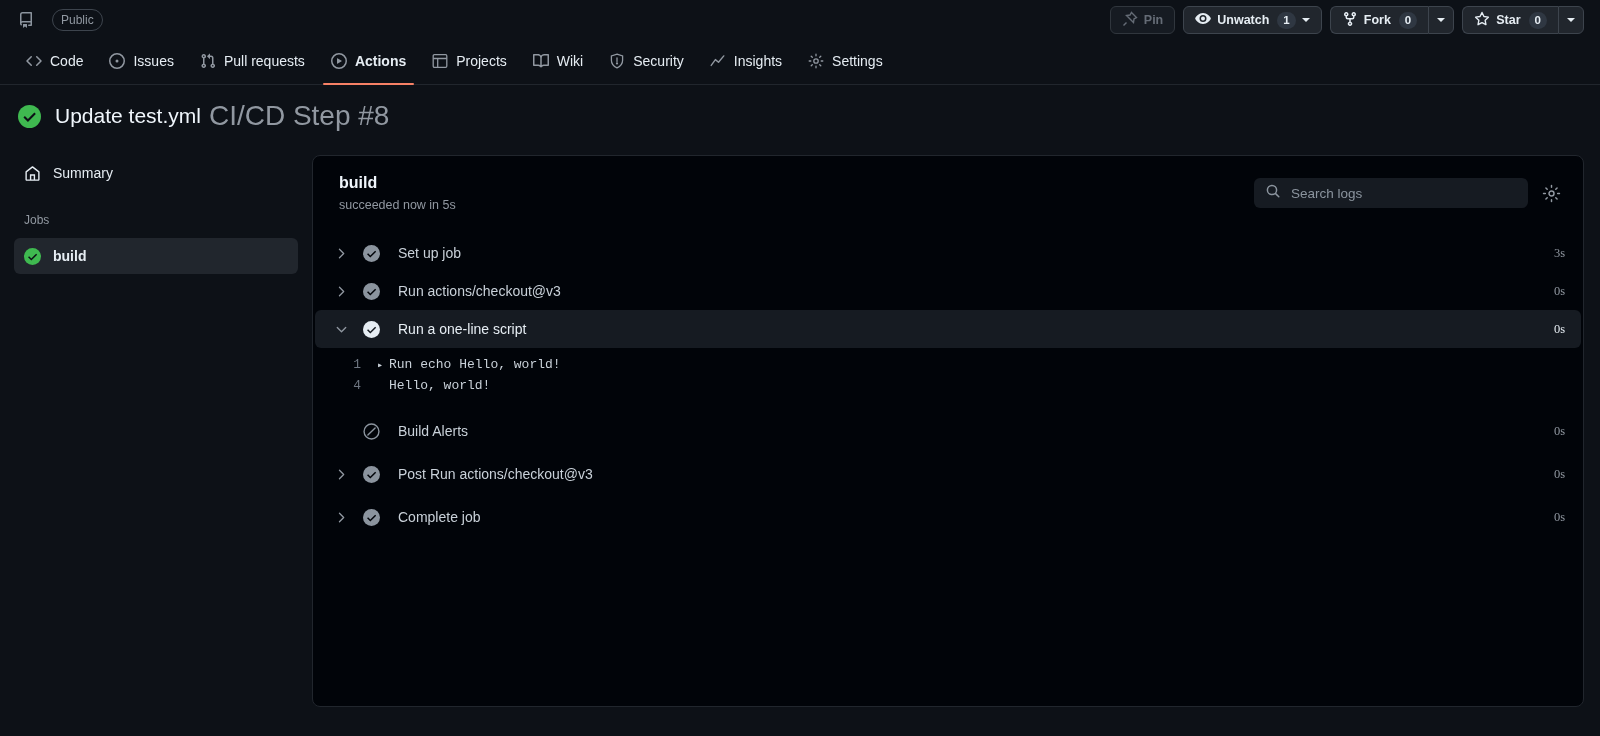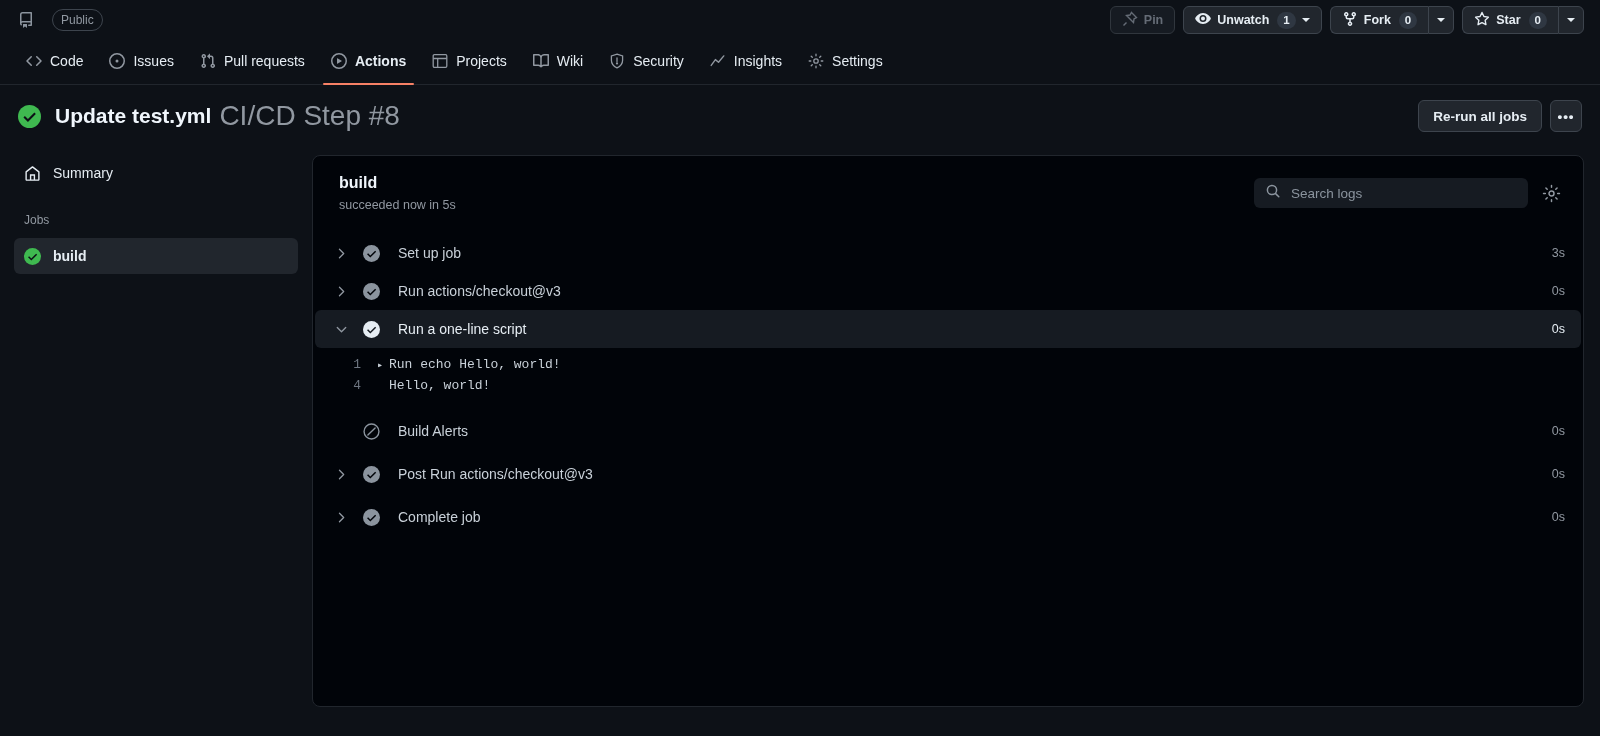--- a/index.html
+++ b/index.html
@@ -62,21 +62,21 @@
   .tab .ic { color:#9198a1; display:flex; }
   .tab.active { font-weight:600; }
   .tab.active::after {
     content:""; position:absolute; left:0; right:0; bottom:-1px;
     height:2px; background:#f78166; border-radius:6px;
   }
 
   
   .run-head { display:flex; align-items:center; height:62px; padding:0 18px; }
   .run-check { margin-right:14px; display:flex; }
-  .run-title { font-size:21px; font-weight:700; color:#f0f6fc; }
+  .run-title { font-size:21px; font-weight:400; color:#f0f6fc; }
   .run-sub { font-size:28px; font-weight:400; color:#9198a1; margin-left:8px; }
   .run-actions { margin-left:auto; display:flex; align-items:center; gap:8px; }
   .btn-lg { height:32px; padding:0 14px; font-size:13.5px; }
   .btn-icon { width:32px; height:32px; padding:0; justify-content:center; letter-spacing:1px; }
 
   
   .body { display:flex; padding: 0 16px 0 0; height: 560px; }
   .sidebar { width: 312px; padding: 8px 14px 0 14px; flex:none; }
   .side-item {
     display:flex; align-items:center; gap:12px;
@@ -115,21 +115,21 @@
   .step-row {
     display:flex; align-items:center;
     height:38px; padding:0 16px 0 18px; margin: 0 2px;
     border-radius:6px; color:#c9d1d9; font-size:14px;
   }
   .step-row.open { background:#161b22; color:#e6edf3; }
   .chev { width:16px; display:flex; justify-content:center; color:#9198a1; flex:none; margin-right:14px; }
   .step-ic { display:flex; margin-right:18px; flex:none; }
   .step-dur {
     margin-left:auto; color:#9198a1; font-size:12.5px;
-    font-family:Liberation Sans, sans-serif;
+    font-family:Liberation Serif, serif;
   }
   .step-row.open .step-dur { color:#e6edf3; }
 
   .log-lines { padding: 6px 0 10px 0; font-family:"Liberation Mono", monospace; font-size:13px; }
   .log-line { display:flex; align-items:center; height:21px; }
   .log-no { width:64px; text-align:right; color:#6e7681; padding-right:16px; flex:none; }
   .log-tri { width:12px; color:#c9d1d9; flex:none; font-size:10px; }
   .log-txt { color:#c9d1d9; white-space:pre; }
 </style>
 </head>
@@ -281,24 +281,20 @@
 
   <div class="run-head">
     <span class="run-check">
       <svg width="23" height="23" viewBox="0 0 16 16">
           <circle cx="8" cy="8" r="8" fill="#3fb950"></circle>
           <path d="M11.4 5.3 6.9 9.8 4.8 7.7l-1 1 3.1 3.1 5.5-5.5z" fill="#0d1117"></path>
         </svg>
     </span>
     <span class="run-title">Update test.yml</span>
     <span class="run-sub">CI/CD Step #8</span>
-    <div class="run-actions">
-      <button class="btn btn-lg">Re-run all jobs</button>
-      <button class="btn btn-lg btn-icon">•••</button>
-    </div>
   </div>
 
   <div class="body">
 
     <div class="sidebar">
       <div class="side-item">
         <span class="ic">
           <svg width="17" height="17" viewBox="0 0 16 16" fill="none" stroke="currentColor" stroke-width="1.3">
               <path d="M2 6.5 8 1.8l6 4.7v7.1a.6.6 0 0 1-.6.6H2.6a.6.6 0 0 1-.6-.6Z" stroke-linejoin="round"></path>
               <path d="M6.2 14.2V9.4h3.6v4.8"></path>

